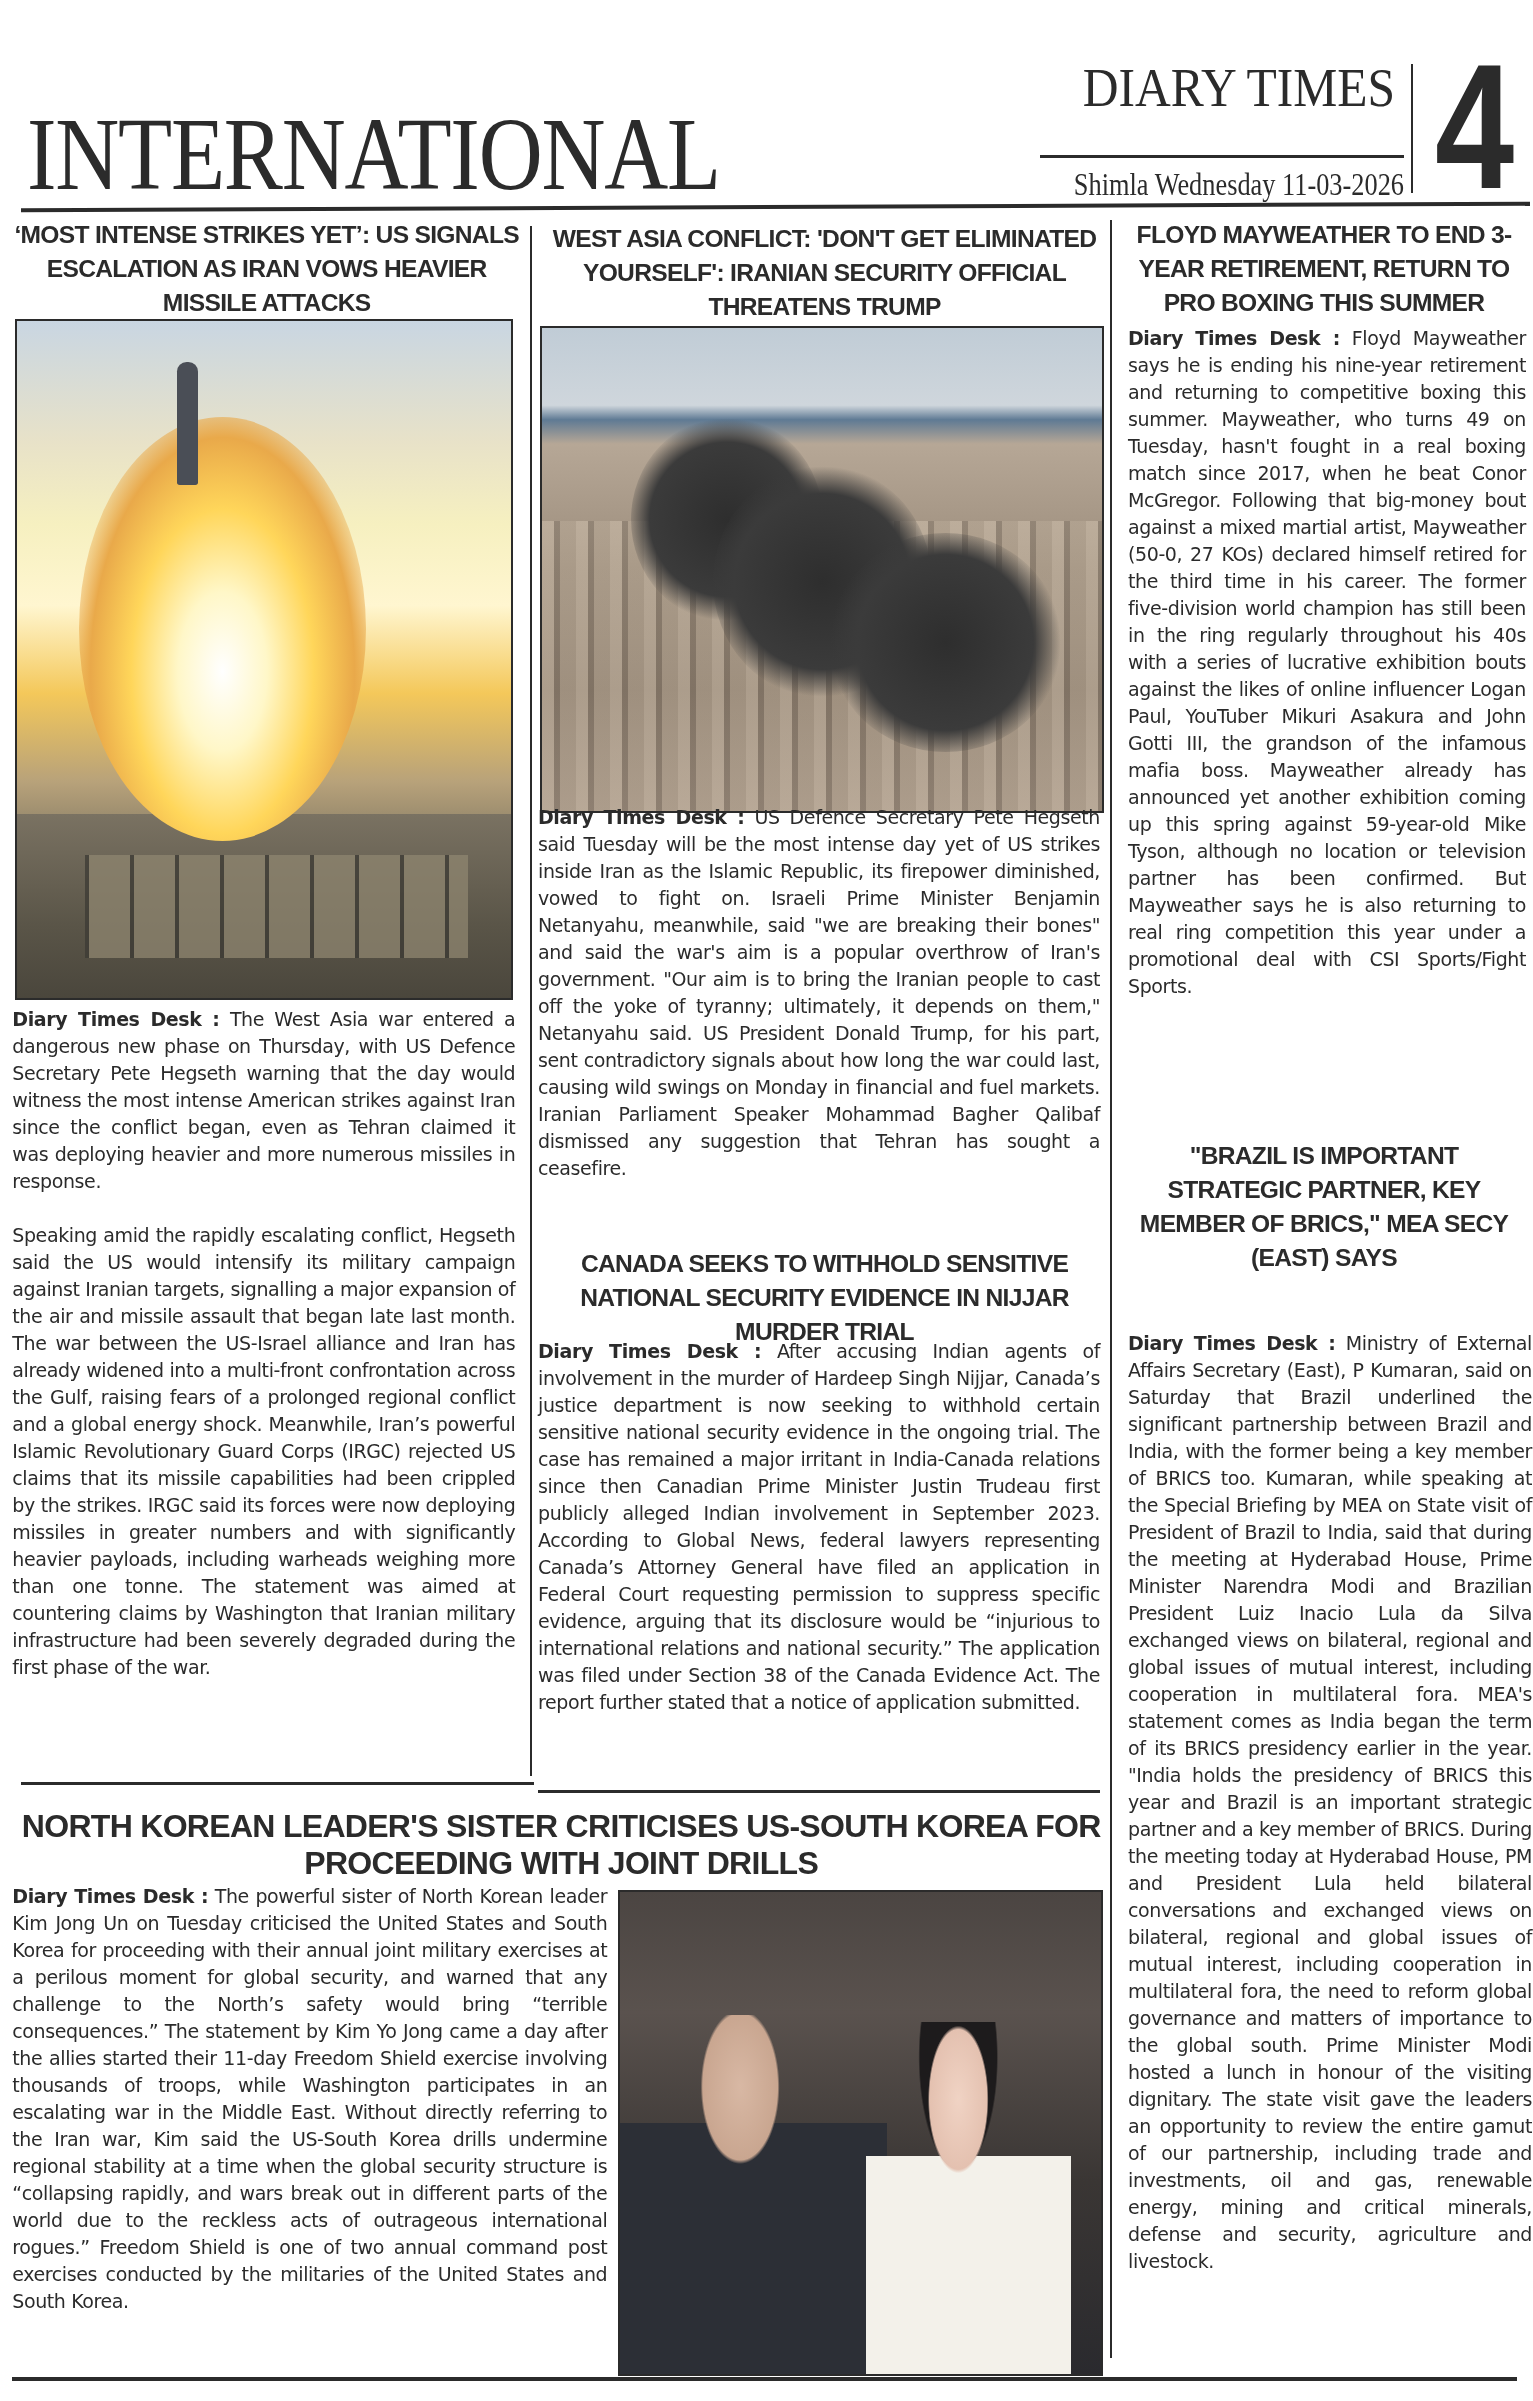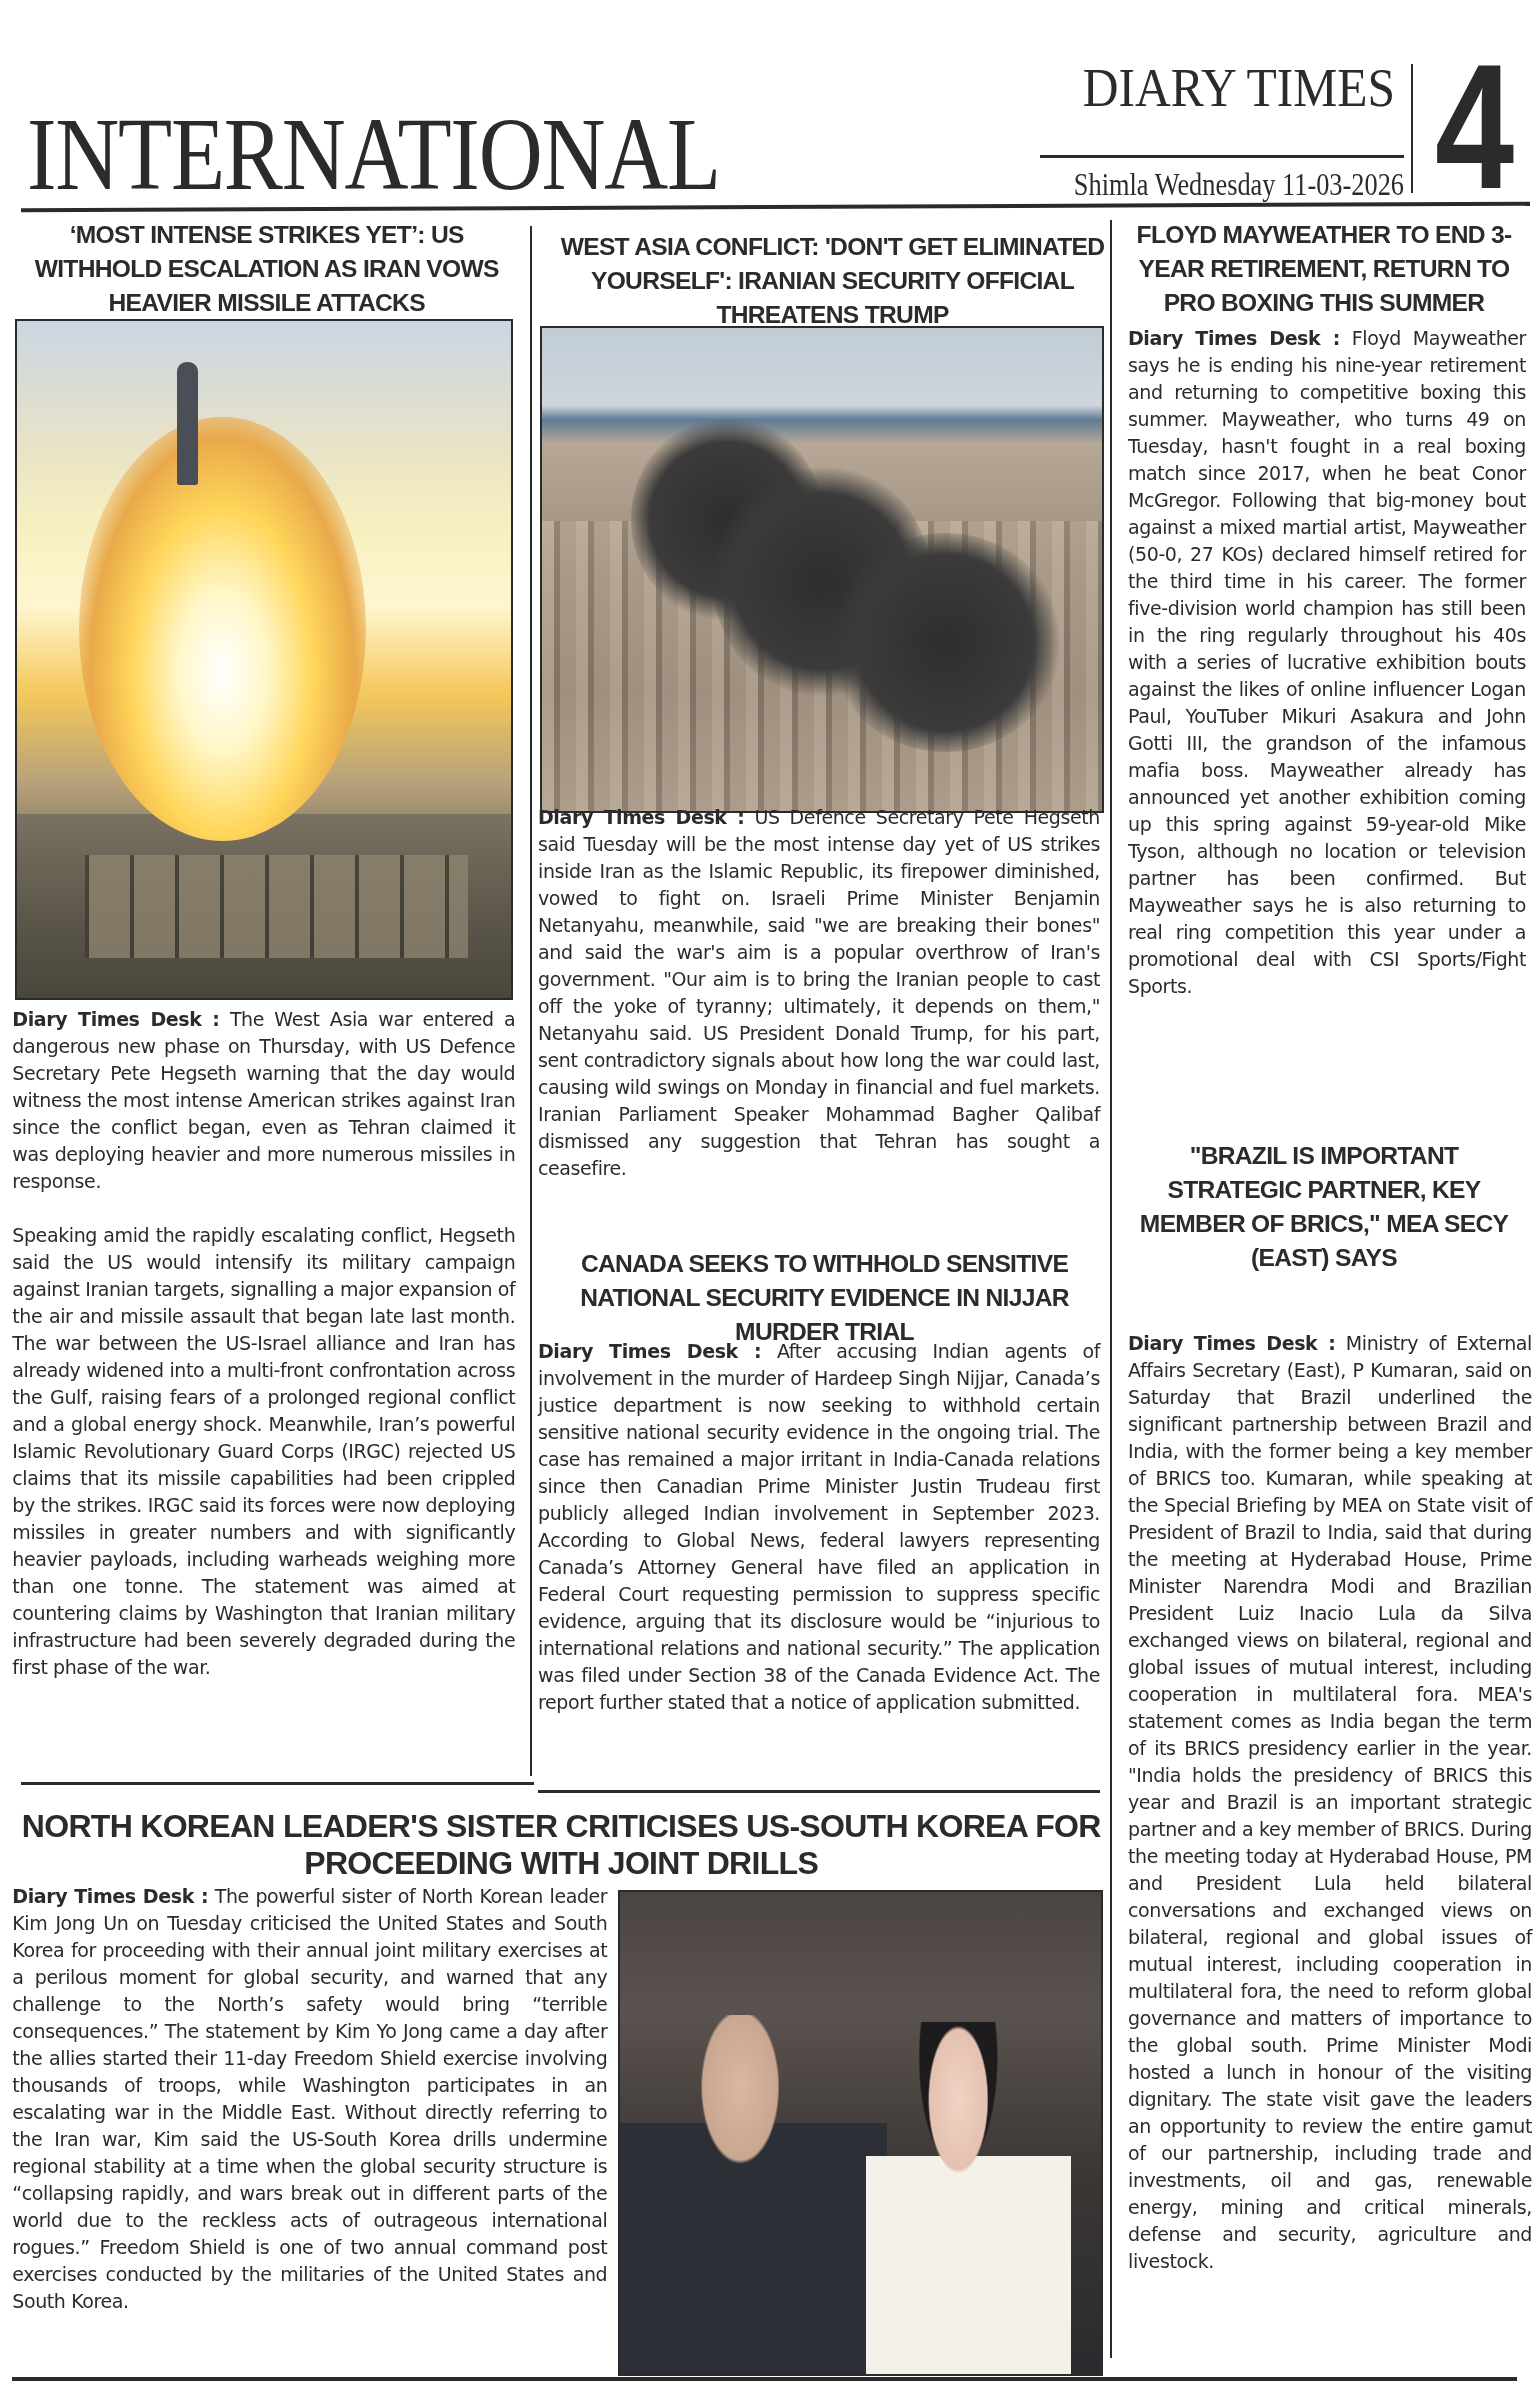--- a/index.html
+++ b/index.html
@@ -55,35 +55,35 @@
 <div class="abs paper-rule"></div>
 <div class="abs dateline">Shimla  Wednesday  11-03-2026</div>
 <div class="abs vsep"></div>
 <div class="abs page-num">4</div>
 <div class="abs top-rule"></div>
 
 <div class="abs col-rule-1"></div>
 <div class="abs col-rule-2"></div>
 
 <article>
-  <h2 class="abs headline hl-1" style="margin:0">‘MOST INTENSE STRIKES YET’: US WITHHOLD ESCALATION AS IRAN VOWS HEAVIER MISSILE ATTACKS</h2>
+  <h2 class="abs headline hl-1" style="margin:0">‘MOST INTENSE STRIKES YET’: US SIGNALS ESCALATION AS IRAN VOWS HEAVIER MISSILE ATTACKS</h2>
   <div class="abs photo photo-1" title="Missile launch from warship deck">
     <div class="deck"></div>
     <div class="cells"></div>
     <div class="fireball"></div>
     <div class="missile"></div>
   </div>
   <div class="abs body-text b-1">
     <p><span class="desk">Diary Times Desk :</span><span> The West Asia war entered a dangerous new phase on Thursday, with US Defence Secretary Pete Hegseth warning that the day would witness the most intense American strikes against Iran since the conflict began, even as Tehran claimed it was deploying heavier and more numerous missiles in response.</span></p>
     <p>Speaking amid the rapidly escalating conflict, Hegseth said the US would intensify its military campaign against Iranian targets, signalling a major expansion of the air and missile assault that began late last month. The war between the US-Israel alliance and Iran has already widened into a multi-front confrontation across the Gulf, raising fears of a prolonged regional conflict and a global energy shock. Meanwhile, Iran’s powerful Islamic Revolutionary Guard Corps (IRGC) rejected US claims that its missile capabilities had been crippled by the strikes. IRGC said its forces were now deploying missiles in greater numbers and with significantly heavier payloads, including warheads weighing more than one tonne. The statement was aimed at countering claims by Washington that Iranian military infrastructure had been severely degraded during the first phase of the war.</p>
   </div>
 </article>
 
 <article>
-  <h2 class="abs headline hl-2" style="margin:12px">WEST ASIA CONFLICT: 'DON'T GET ELIMINATED YOURSELF': IRANIAN SECURITY OFFICIAL THREATENS TRUMP</h2>
+  <h2 class="abs headline hl-2" style="margin:4px">WEST ASIA CONFLICT: 'DON'T GET ELIMINATED YOURSELF': IRANIAN SECURITY OFFICIAL THREATENS TRUMP</h2>
   <div class="abs photo photo-2" title="Smoke rising over city skyline">
     <div class="buildings"></div>
     <div class="smoke" style="left:89px;top:89px;width:192px;height:205px;"></div>
     <div class="smoke" style="left:171px;top:137px;width:219px;height:233px;"></div>
     <div class="smoke" style="left:287px;top:205px;width:233px;height:219px;"></div>
   </div>
   <div class="abs body-text b-2">
     <p><span class="desk">Diary Times Desk :</span><span> US Defence Secretary Pete Hegseth said Tuesday will be the most intense day yet of US strikes inside Iran as the Islamic Republic, its firepower diminished, vowed to fight on. Israeli Prime Minister Benjamin Netanyahu, meanwhile, said "we are breaking their bones" and said the war's aim is a popular overthrow of Iran's government. "Our aim is to bring the Iranian people to cast off the yoke of tyranny; ultimately, it depends on them," Netanyahu said. US President Donald Trump, for his part, sent contradictory signals about how long the war could last, causing wild swings on Monday in financial and fuel markets. Iranian Parliament Speaker Mohammad Bagher Qalibaf dismissed any suggestion that Tehran has sought a ceasefire.</span></p>
   </div>
 </article>

